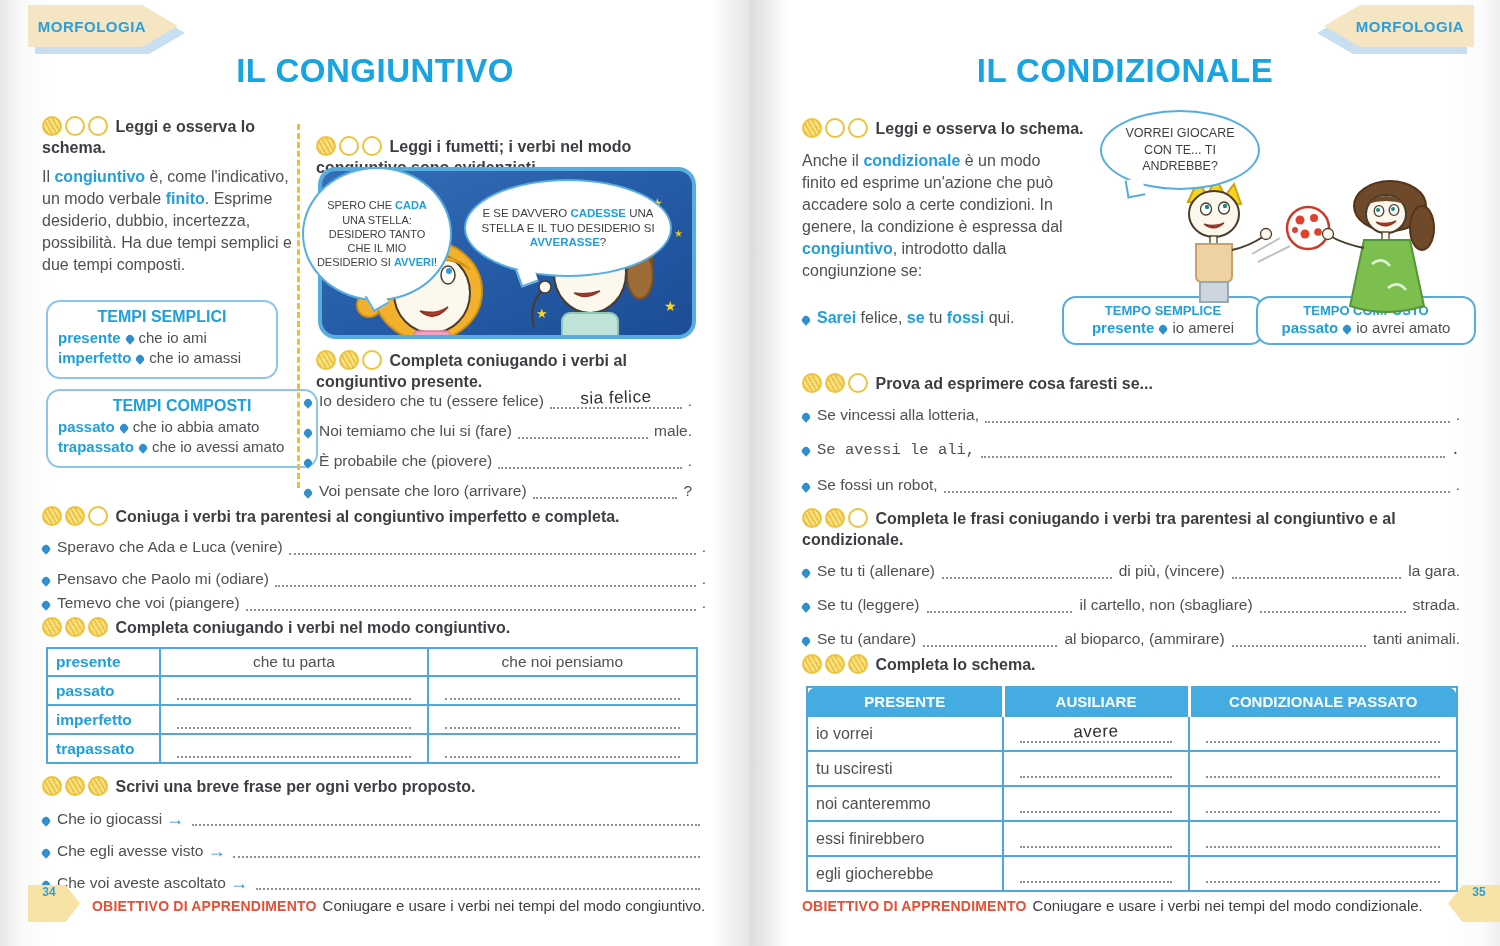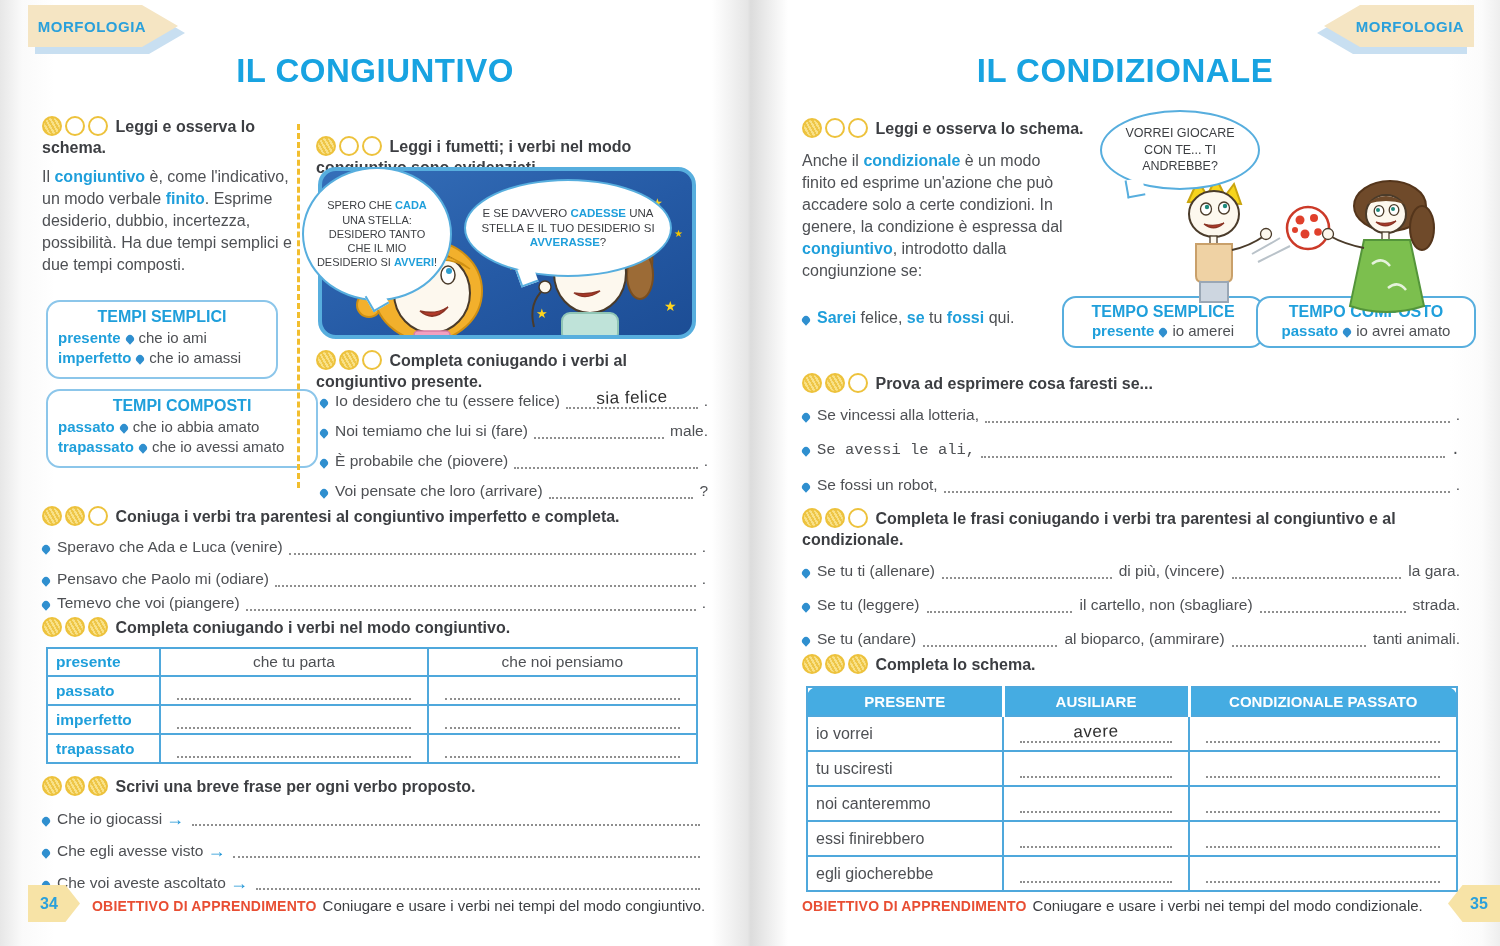--- a/index.html
+++ b/index.html
@@ -82,29 +82,29 @@
   .rtbl th + th{border-left:3px solid #fff;}
   .rtbl th:first-child{border-top-left-radius:10px;}
   .rtbl th:last-child{border-top-right-radius:10px;}
   .rtbl td{border:2px solid #4fa8dc;font-size:16px;color:#4e5054;padding:6px 8px;height:21px;}
   .rtbl td.lab{width:178px;}
   .rtbl td.mid{width:168px;}
 
   
   .tempo-box{position:absolute;border:2.5px solid #57aede;border-radius:14px;background:#fff;
     padding:5px 8px 7px 8px;text-align:center;}
-  .tempo-box .bt{font-weight:bold;color:#1f9fdb;font-size:16px;margin-bottom:1px;}
+  .tempo-box .bt{font-weight:bold;color:#1f9fdb;font-size:13px;margin-bottom:1px;}
   .tempo-box .br{font-size:15px;white-space:nowrap;}
 
   
   .footer-text{position:absolute;font-size:15px;color:#3c3e42;white-space:nowrap;}
   .obj{color:#e84e33;font-weight:bold;font-size:14px;letter-spacing:.2px;margin-right:6px;}
   .pbadge{position:absolute;width:52px;height:37px;background:#f7e3a6;
-    display:flex;align-items:center;justify-content:center;
-    color:#2aa0db;font-weight:bold;font-size:16px;}
+    display:flex;justify-content:center;
+    color:#2aa0db;font-weight:bold;font-size:12px;}
   .pbadge.l{clip-path:polygon(0 0,72% 0,100% 50%,72% 100%,0 100%);padding-right:10px;box-sizing:border-box;}
   .pbadge.r{clip-path:polygon(28% 0,100% 0,100% 100%,28% 100%,0 50%);padding-left:10px;box-sizing:border-box;}
 </style>
 </head>
 <body>
 
 <div class="spread">
 
   <div class="page page-left">
 
@@ -194,21 +194,21 @@
       <div class="bubble" style="left:146px;top:12px;width:208px;height:98px;font-size:11.5px;line-height:1.3;">
         <span><span>E SE DAVVERO </span><span class="blue">CADESSE</span><span> UNA STELLA E IL TUO DESIDERIO SI </span><span class="blue">AVVERASSE</span><span>?</span></span>
         <i class="tail" style="left:52px;bottom:-10px;transform:rotate(70deg);"></i>
       </div>
     </div>
 
     <div class="ex-head" style="left:316px;top:350px;width:392px;">
       <span><i class="coin f"></i><i class="coin f"></i><i class="coin"></i></span>
       <span>Completa coniugando i verbi al congiuntivo presente.</span>
     </div>
-    <div style="position:absolute;left:320px;top:392px;width:388px;">
+    <div style="position:absolute;left:304px;top:392px;width:388px;">
       <div class="line" style="margin-bottom:10px;">
           <i class="drop"></i>
           <span class="pre">Io desidero che tu (essere felice)</span>
           <span class="dots">
             <span class="ans hand">sia felice</span>
           </span>
           <span class="post">.</span>
         </div>
       <div class="line" style="margin-bottom:10px;">
           <i class="drop"></i>

